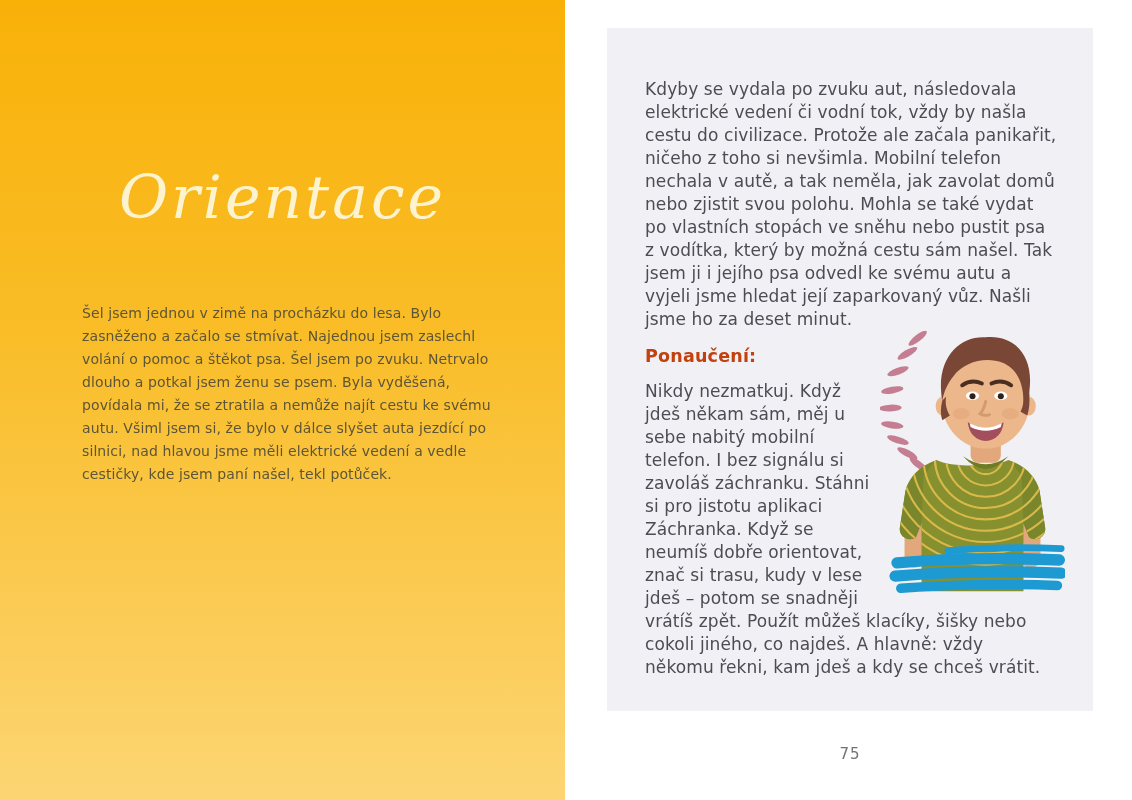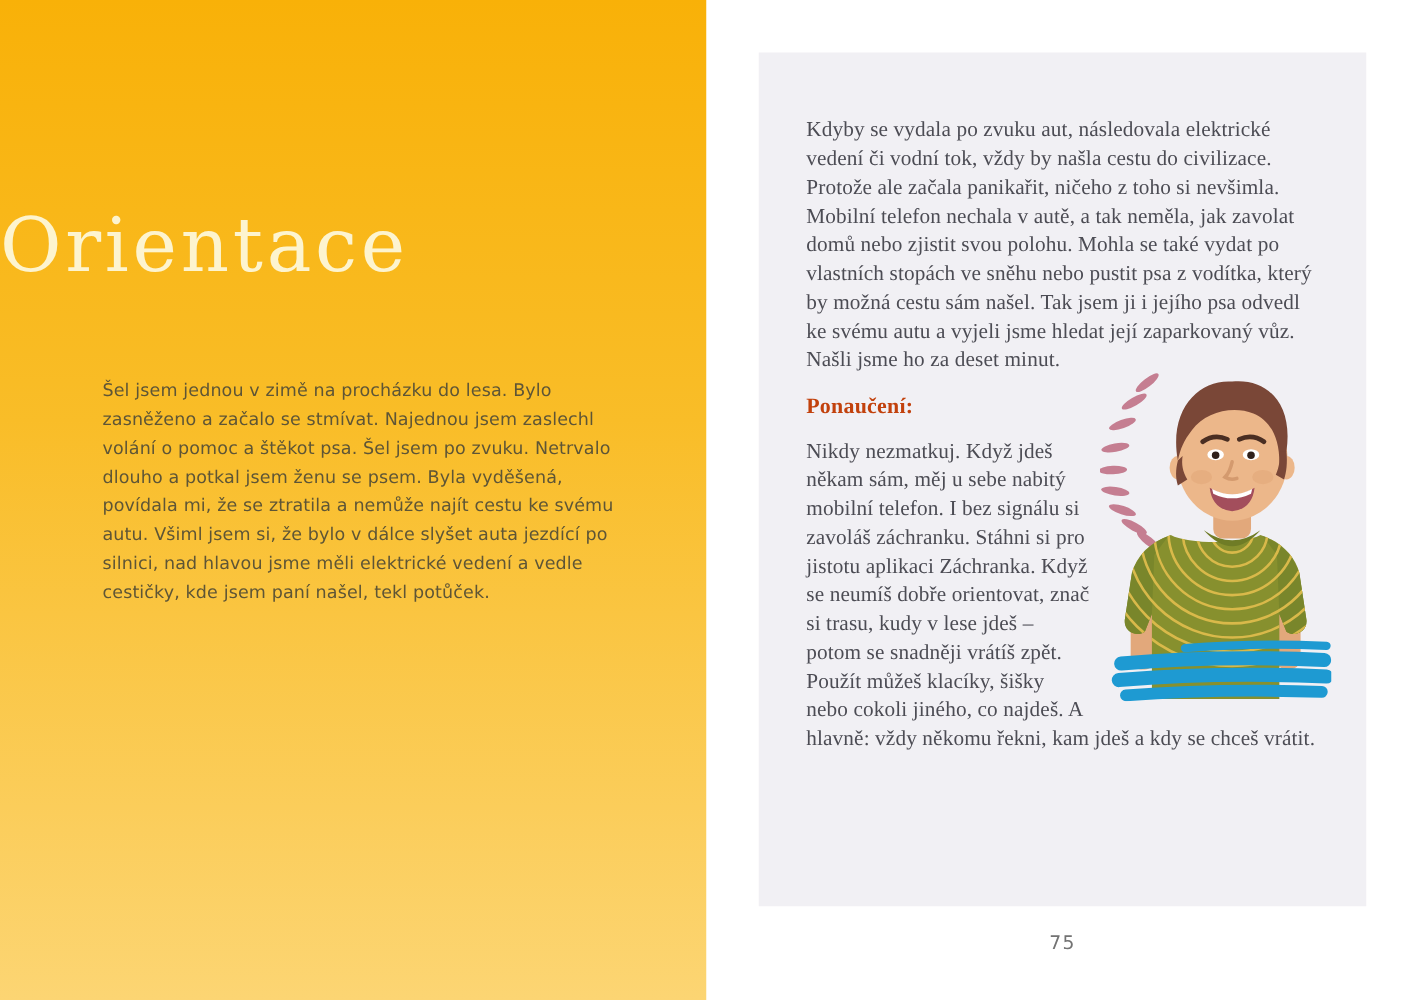--- a/index.html
+++ b/index.html
@@ -8,36 +8,36 @@
     font-family:"DejaVu Sans","Liberation Sans",sans-serif;
     overflow:hidden;
   }
   
   .left-page{
     position:absolute;left:0;top:0;width:565px;height:800px;
     background:linear-gradient(180deg,#f9b108 0%,#f9bd28 42%,#fcd573 100%);
   }
   .chapter-title{
     position:absolute;left:0;top:162px;width:565px;margin:0;
+    text-align:center;
     font-family:"DejaVu Serif","Liberation Serif",serif;
-    font-weight:normal;
+    font-style:italic;font-weight:normal;
     font-size:60px;letter-spacing:3px;color:#fdf4cf;
   }
   .left-paragraph{
     position:absolute;left:82px;top:302px;width:412px;margin:0;
     font-size:14px;line-height:23px;color:#5e5536;
     letter-spacing:0.1px;
   }
   
   .right-page{
-    position:absolute;left:607px;top:42px;width:486px;height:683px;
+    position:absolute;left:607px;top:28px;width:486px;height:683px;
     background:#f1f0f4;
     box-sizing:border-box;
     padding:50px 36px 0 38px;
-    font-family:Liberation Serif, serif;
   }
   .body-text{
     margin:0;font-size:17px;line-height:23px;color:#4c4c54;
     letter-spacing:0.1px;
   }
   .lesson-heading{
     margin:15px 0 14px 0;
     font-size:17.5px;font-weight:bold;color:#c2410c;
     letter-spacing:0.2px;
   }

